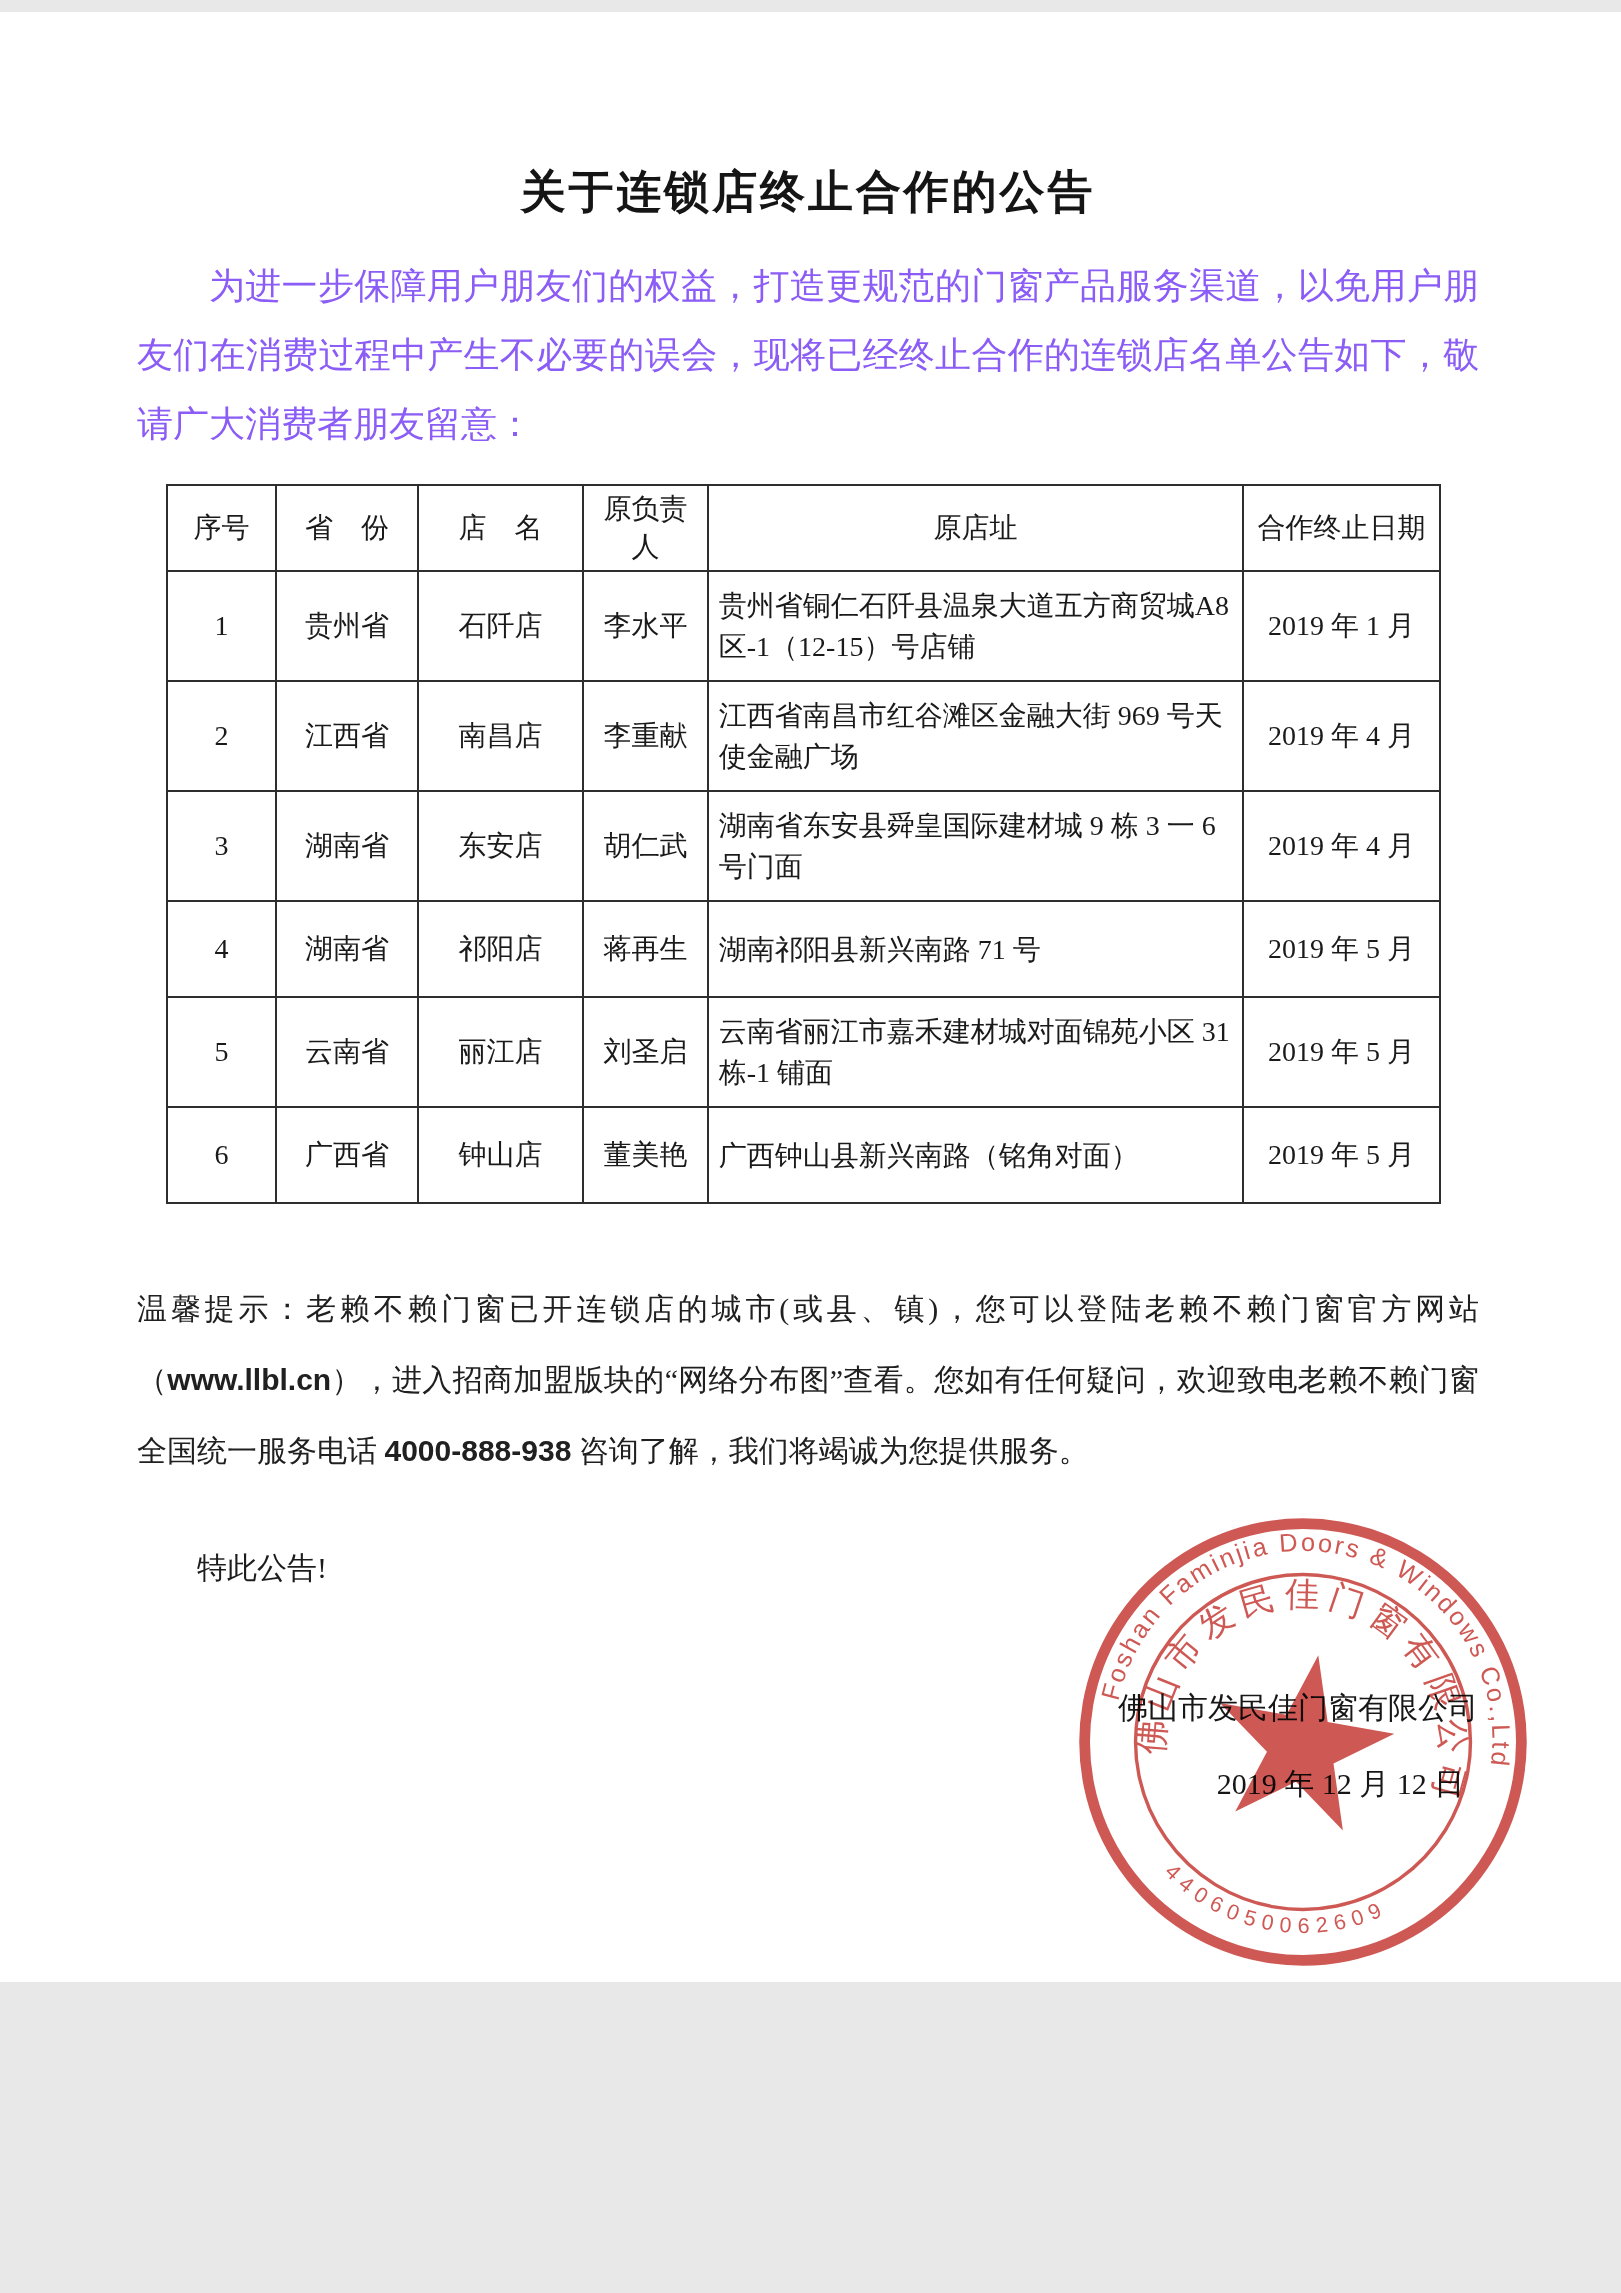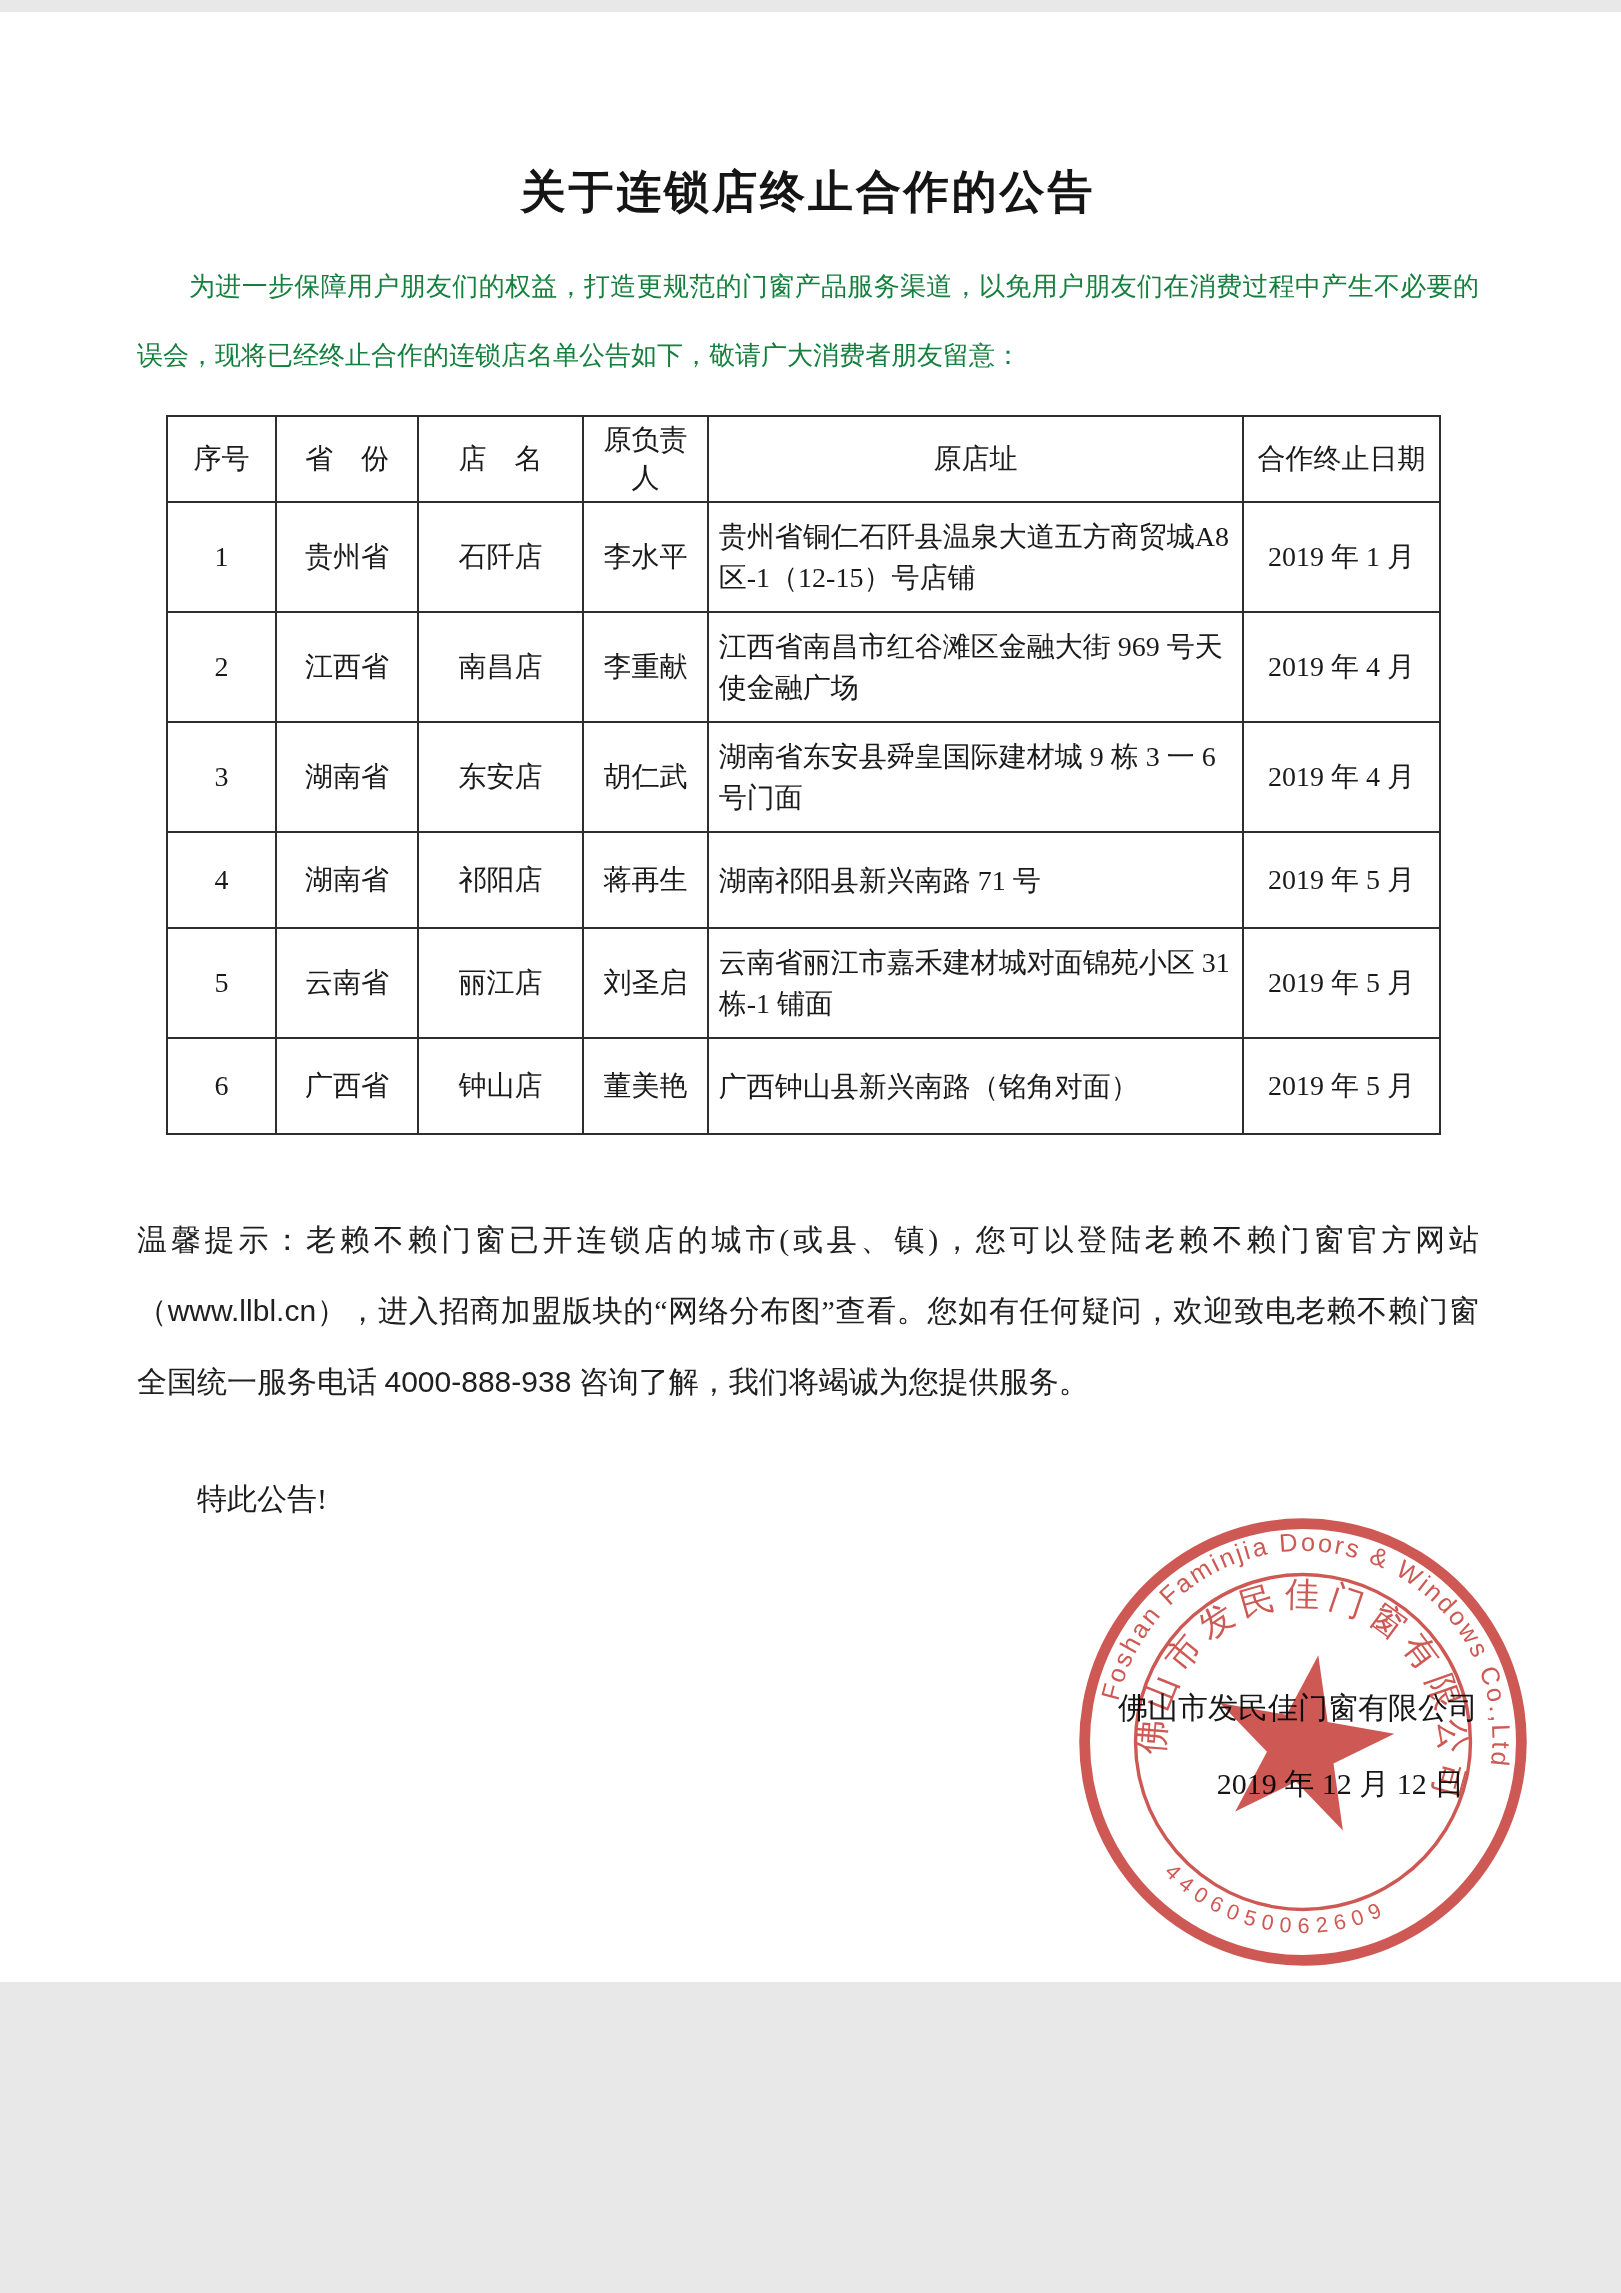--- a/index.html
+++ b/index.html
@@ -20,25 +20,25 @@
     font-family:"Liberation Sans","DejaVu Sans",sans-serif;
     font-weight:700;
     font-size:45px;
     letter-spacing:2.9px;
     line-height:69px;
     color:#151515;
   }
 
   .intro {
     margin-top:25.5px;
-    font-size:26px;
+    font-size:36px;
     line-height:69px;
     text-indent:2em;
     text-align:justify;
-    color:#15803d;
+    color:#8b5cf6;
   }
 
   table.stores {
     margin-top:25.5px;
     margin-left:29px;
     border-collapse:collapse;
     table-layout:fixed;
     width:1273px;
     font-size:28px;
     color:#1a1a1a;
@@ -62,21 +62,21 @@
   col.w-date { width:197px; }
 
   .tips {
     margin-top:69px;
     font-size:30px;
     line-height:71px;
     text-align:justify;
     color:#202020;
   }
   .tips .lead { font-weight:400; }
-  .tips .bnum { font-weight:400; font-family:"Liberation Sans","DejaVu Sans",sans-serif; }
+  .tips .bnum { font-weight:700; font-family:"Liberation Sans","DejaVu Sans",sans-serif; }
 
   .closing {
     margin-top:47px;
     font-size:30px;
     line-height:69px;
     text-indent:2em;
   }
 
   .signature {
     position:absolute;

